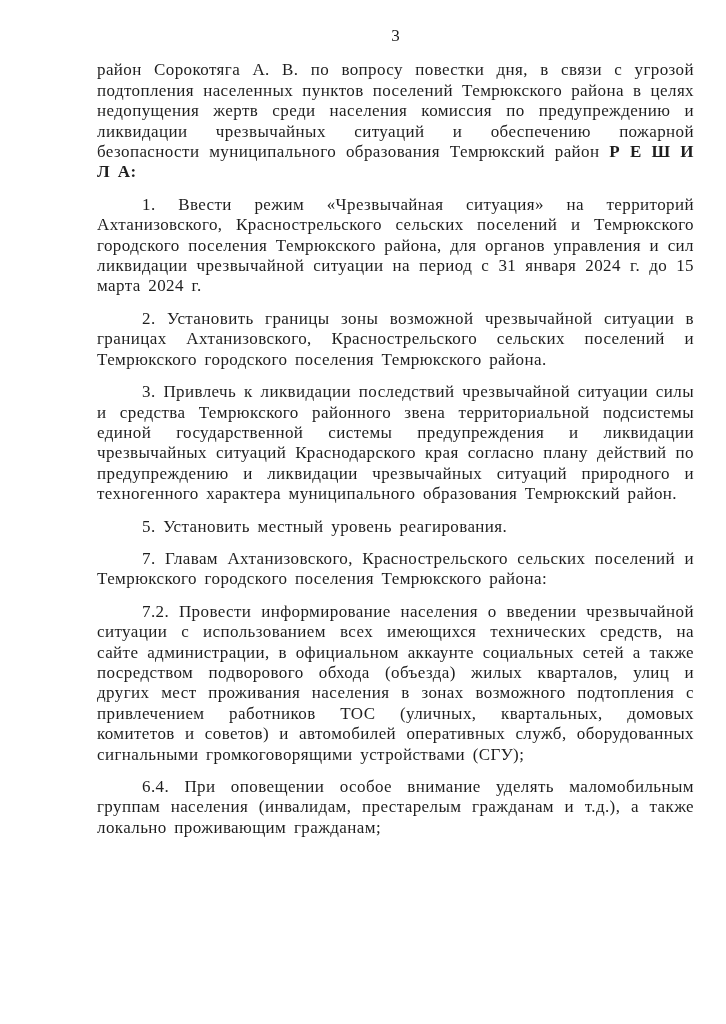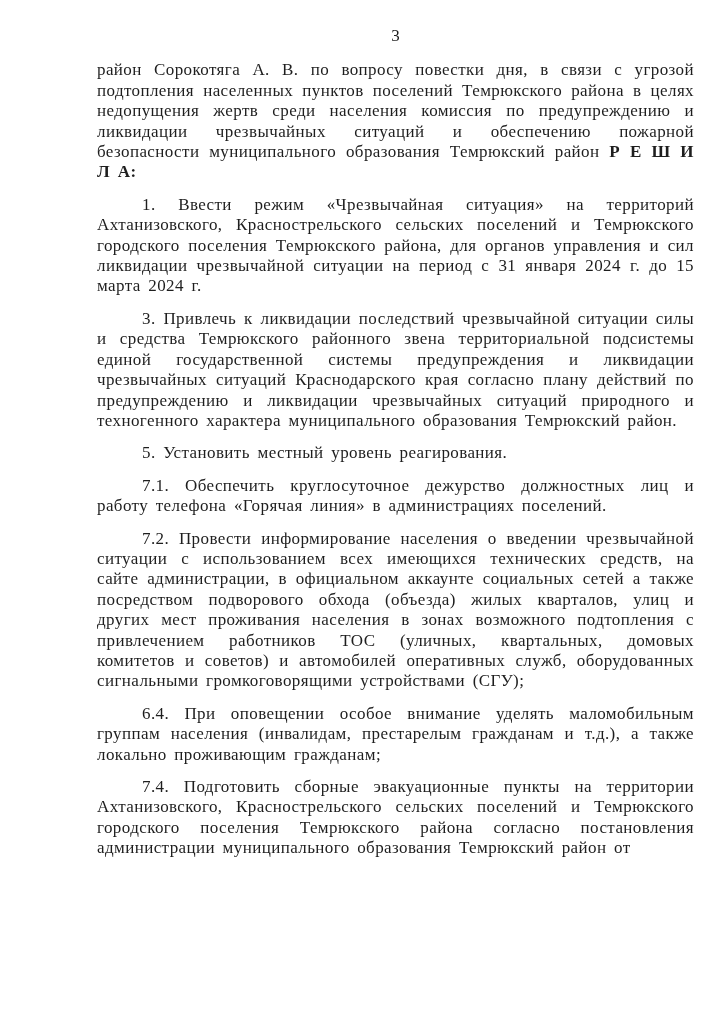--- a/index.html
+++ b/index.html
@@ -41,29 +41,29 @@
 <body>
 
 <div class="page">
 
   <div class="page-number">3</div>
 
   <p class="body-par"><span>район Сорокотяга А. В. по вопросу повестки дня, в связи с угрозой подтопления населенных пунктов поселений Темрюкского района в целях недопущения жертв среди населения комиссия по предупреждению и ликвидации чрезвычайных ситуаций и обеспечению пожарной безопасности муниципального образования Темрюкский район </span><span class="decision">Р Е Ш И Л А:</span></p>
 
   <p class="body-par indent">1. Ввести режим «Чрезвычайная ситуация» на территорий Ахтанизовского, Краснострельского сельских поселений и Темрюкского городского поселения Темрюкского района, для органов управления и сил ликвидации чрезвычайной ситуации на период с 31 января 2024 г. до 15 марта 2024 г.</p>
 
+  <p class="body-par indent">2. Установить границы зоны возможной чрезвычайной ситуации в границах Ахтанизовского, Краснострельского сельских поселений и Темрюкского городского поселения Темрюкского района.</p>
 
   <p class="body-par indent">3. Привлечь к ликвидации последствий чрезвычайной ситуации силы и средства Темрюкского районного звена территориальной подсистемы единой государственной системы предупреждения и ликвидации чрезвычайных ситуаций Краснодарского края согласно плану действий по предупреждению и ликвидации чрезвычайных ситуаций природного и техногенного характера муниципального образования Темрюкский район.</p>
 
 
   <p class="body-par indent">5. Установить местный уровень реагирования.</p>
 
 
+  <p class="body-par indent">7. Главам Ахтанизовского, Краснострельского сельских поселений и Темрюкского городского поселения Темрюкского района:</p>
 
-  <p class="body-par indent">7.1. Обеспечить круглосуточное дежурство должностных лиц и работу телефона «Горячая линия» в администрациях поселений.</p>
 
   <p class="body-par indent">7.2. Провести информирование населения о введении чрезвычайной ситуации с использованием всех имеющихся технических средств, на сайте администрации, в официальном аккаунте социальных сетей а также посредством подворового обхода (объезда) жилых кварталов, улиц и других мест проживания населения в зонах возможного подтопления с привлечением работников ТОС (уличных, квартальных, домовых комитетов и советов) и автомобилей оперативных служб, оборудованных сигнальными громкоговорящими устройствами (СГУ);</p>
 
   <p class="body-par indent">6.4. При оповещении особое внимание уделять маломобильным группам населения (инвалидам, престарелым гражданам и т.д.), а также локально проживающим гражданам;</p>
 
-  <p class="body-par indent">7.4. Подготовить сборные эвакуационные пункты на территории Ахтанизовского, Краснострельского сельских поселений и Темрюкского городского поселения Темрюкского района согласно постановления администрации муниципального образования Темрюкский район от</p>
 
 </div>
 
 </body></html>

